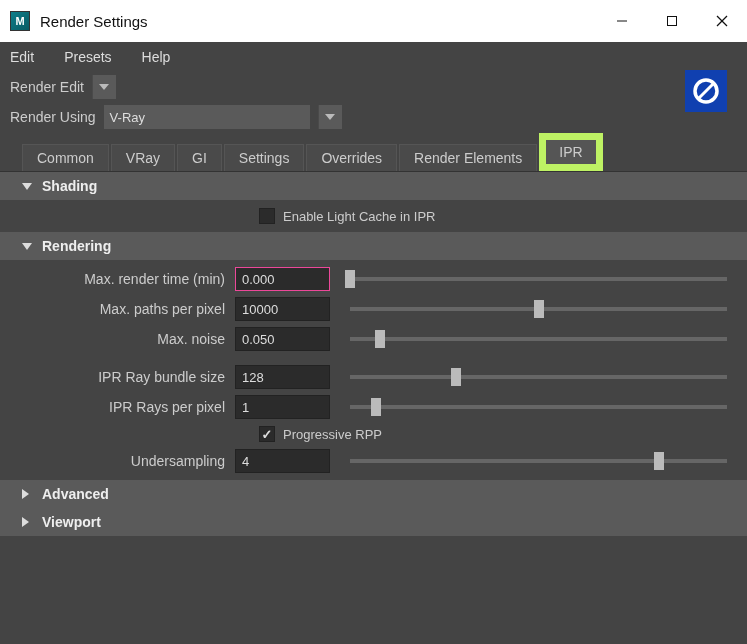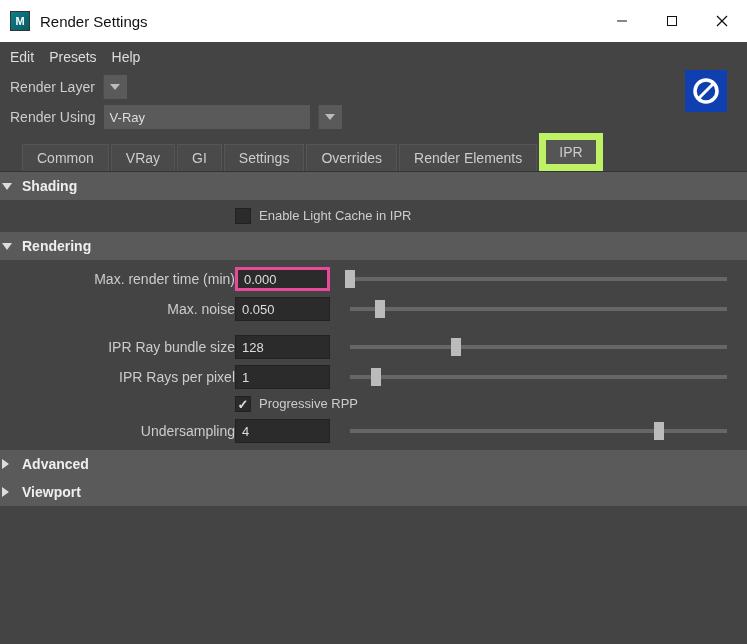--- a/index.html
+++ b/index.html
@@ -6,54 +6,54 @@
 body { background: #fff; width: 747px; height: 644px; overflow: hidden; }
 .window { width: 747px; height: 644px; background: #fff; display: flex; flex-direction: column; }
 .titlebar { height: 42px; background: #fff; display: flex; align-items: center; padding: 0 0 0 10px; }
 .app-icon { width: 20px; height: 20px; background: linear-gradient(135deg, #0d7e8a, #0a5a63); display: flex; align-items: center; justify-content: center; color: #fff; font-size: 11px; font-weight: bold; margin-right: 10px; border: 1px solid #333; }
 .title { font-size: 15px; color: #111; flex: 1; }
 .winbtns { display: flex; }
 .winbtn { width: 50px; height: 42px; display: flex; align-items: center; justify-content: center; color: #111; font-size: 14px; }
 .winbtn svg { width: 12px; height: 12px; }
 
 .content { flex: 1; background: #444444; display: flex; flex-direction: column; color: #ccc; font-size: 13px; }
-.menubar { height: 30px; display: flex; align-items: center; padding: 0 10px; gap: 15px; }
+.menubar { height: 30px; display: flex; align-items: center; padding: 0 10px; gap: 30px; }
 .menuitem { color: #ddd; font-size: 14px; }
 
 .row { display: flex; align-items: center; padding: 3px 10px; gap: 8px; }
 .row-label { color: #ccc; font-size: 14px; }
 
 .dropdown { background: #5a5a5a; height: 24px; display: flex; align-items: center; padding: 0 6px; position: relative; }
 .dd-text { color: #ddd; font-size: 13px; flex: 1; }
 .dd-btn { width: 24px; height: 24px; background: #5a5a5a; display: flex; align-items: center; justify-content: center; border-left: 1px solid #4a4a4a; }
 .dd-btn::after { content: ''; border-left: 5px solid transparent; border-right: 5px solid transparent; border-top: 6px solid #bbb; }
 .vray-dd { width: 206px; }
 .layer-dd { width: 160px; }
 .vray-logo { width: 42px; height: 42px; background: #1040b0; display: flex; align-items: center; justify-content: center; margin-left: auto; }
 
 .tabs { display: flex; height: 30px; background: #444; border-bottom: 1px solid #333; padding-left: 22px; gap: 2px; align-items: flex-end; }
 .tab { padding: 5px 14px; color: #ccc; font-size: 14px; background: #4a4a4a; border: 1px solid #555; border-bottom: none; }
 .tab.active { background: #555; border: 7px solid #bef264; padding: 4px 13px; position: relative; }
 
-.section-header { background: #5a5a5a; height: 28px; display: flex; align-items: center; padding: 0 2px; color: #eee; font-size: 14px; font-weight: bold; }
+.section-header { background: #5a5a5a; height: 28px; display: flex; align-items: center; padding: 0 22px; color: #eee; font-size: 14px; font-weight: bold; }
 .section-header .arrow { width: 20px; display: inline-flex; }
 .arrow-down::before { content: ''; border-left: 5px solid transparent; border-right: 5px solid transparent; border-top: 7px solid #ddd; display: inline-block; }
 .arrow-right::before { content: ''; border-top: 5px solid transparent; border-bottom: 5px solid transparent; border-left: 7px solid #ddd; display: inline-block; }
 
 .pane { background: #444; padding: 4px 0; }
 .control-row { display: flex; align-items: center; padding: 3px 10px; height: 30px; }
-.control-label { width: 225px; text-align: right; padding-right: 0; color: #ccc; font-size: 14px; }
+.control-label { width: 225px; text-align: right; padding-right: 10px; color: #ccc; font-size: 14px; }
 .num-input { width: 95px; height: 24px; background: #2b2b2b; border: 1px solid #222; color: #ddd; font-size: 13px; padding: 0 6px; }
-.num-input.focus { border: 3px solid #ec4899; }
+.num-input.focus { border: 1px solid #ec4899; }
 .slider-track { flex: 1; height: 4px; background: #666; margin: 0 10px 0 20px; position: relative; }
 .slider-thumb { position: absolute; width: 10px; height: 18px; background: #bbb; top: -7px; transform: translateX(-50%); }
 
 .checkbox { width: 16px; height: 16px; background: #2b2b2b; border: 1px solid #222; display: inline-flex; align-items: center; justify-content: center; margin-right: 8px; }
 .checkbox.checked::after { content: '✓'; color: #ddd; font-size: 13px; font-weight: bold; }
-.check-row { display: flex; padding: 4px 10px 4px 235px; }
+.check-row { display: flex; align-items: center; padding: 4px 10px 4px 235px; margin-left: 24px; }
 
 .top-rows { position: relative; }
 .top-rows .vray-logo-pos { position: absolute; right: 20px; top: -2px; }
 </style>
 </head>
 <body>
 
 <div class="window">
   <div class="titlebar">
     <div class="app-icon">M</div>
@@ -80,21 +80,21 @@
 
   <div class="content">
     <div class="menubar">
       <span class="menuitem">Edit</span>
       <span class="menuitem">Presets</span>
       <span class="menuitem">Help</span>
     </div>
 
     <div class="top-rows">
       <div class="row">
-        <span class="row-label">Render Layer</span>
+        <span class="row-label">Render Edit</span>
         <div class="dd-btn"></div>
       </div>
       <div class="row">
         <span class="row-label">Render Using</span>
         <div class="dropdown vray-dd">
           <span class="dd-text">V-Ray</span>
         </div>
         <div class="dd-btn"></div>
       </div>
       <div class="vray-logo-pos">
@@ -136,20 +136,27 @@
     </div>
     <div class="pane">
       <div class="control-row">
         <span class="control-label">Max. render time (min)</span>
         <input class="num-input focus" value="0.000" style="">
         <div class="slider-track">
             <div class="slider-thumb" style="left:0%"></div>
           </div>
       </div>
       <div class="control-row">
+        <span class="control-label">Max. paths per pixel</span>
+        <input class="num-input" value="10000" style="">
+        <div class="slider-track">
+            <div class="slider-thumb" style="left:50%"></div>
+          </div>
+      </div>
+      <div class="control-row">
         <span class="control-label">Max. noise</span>
         <input class="num-input" value="0.050" style="">
         <div class="slider-track">
             <div class="slider-thumb" style="left:8%"></div>
           </div>
       </div>
     </div>
 
     <div class="pane">
       <div class="control-row">

